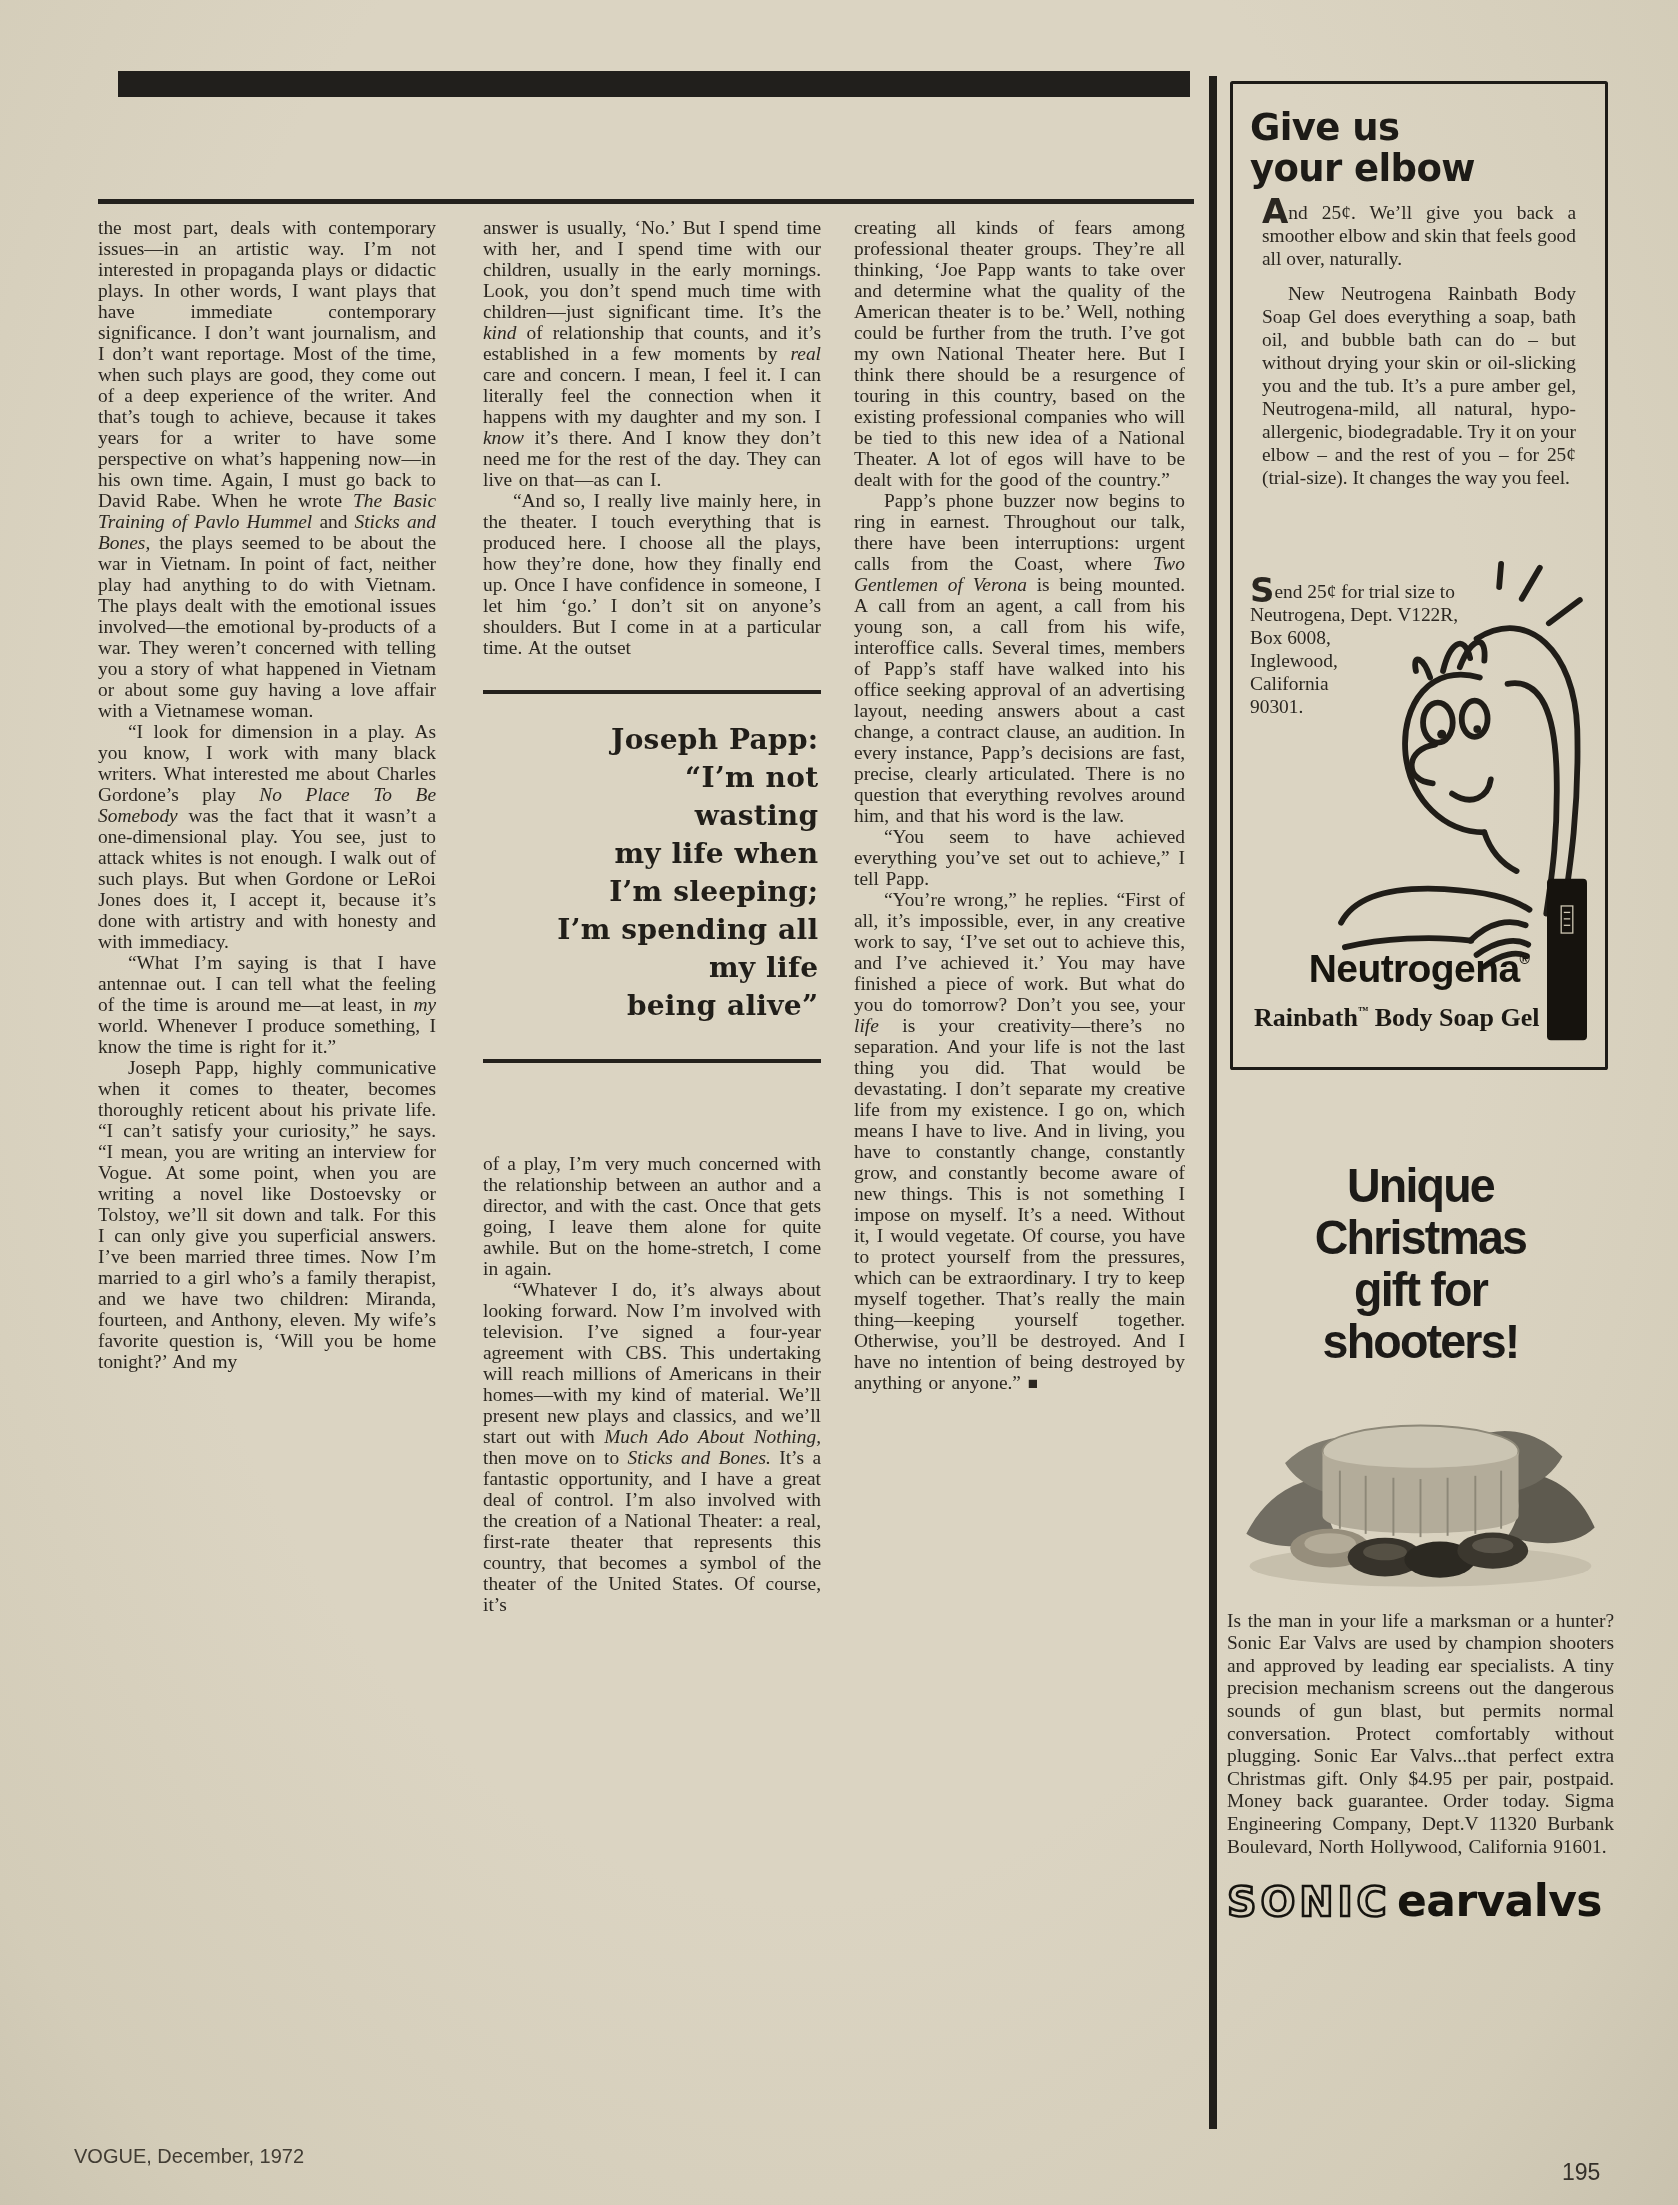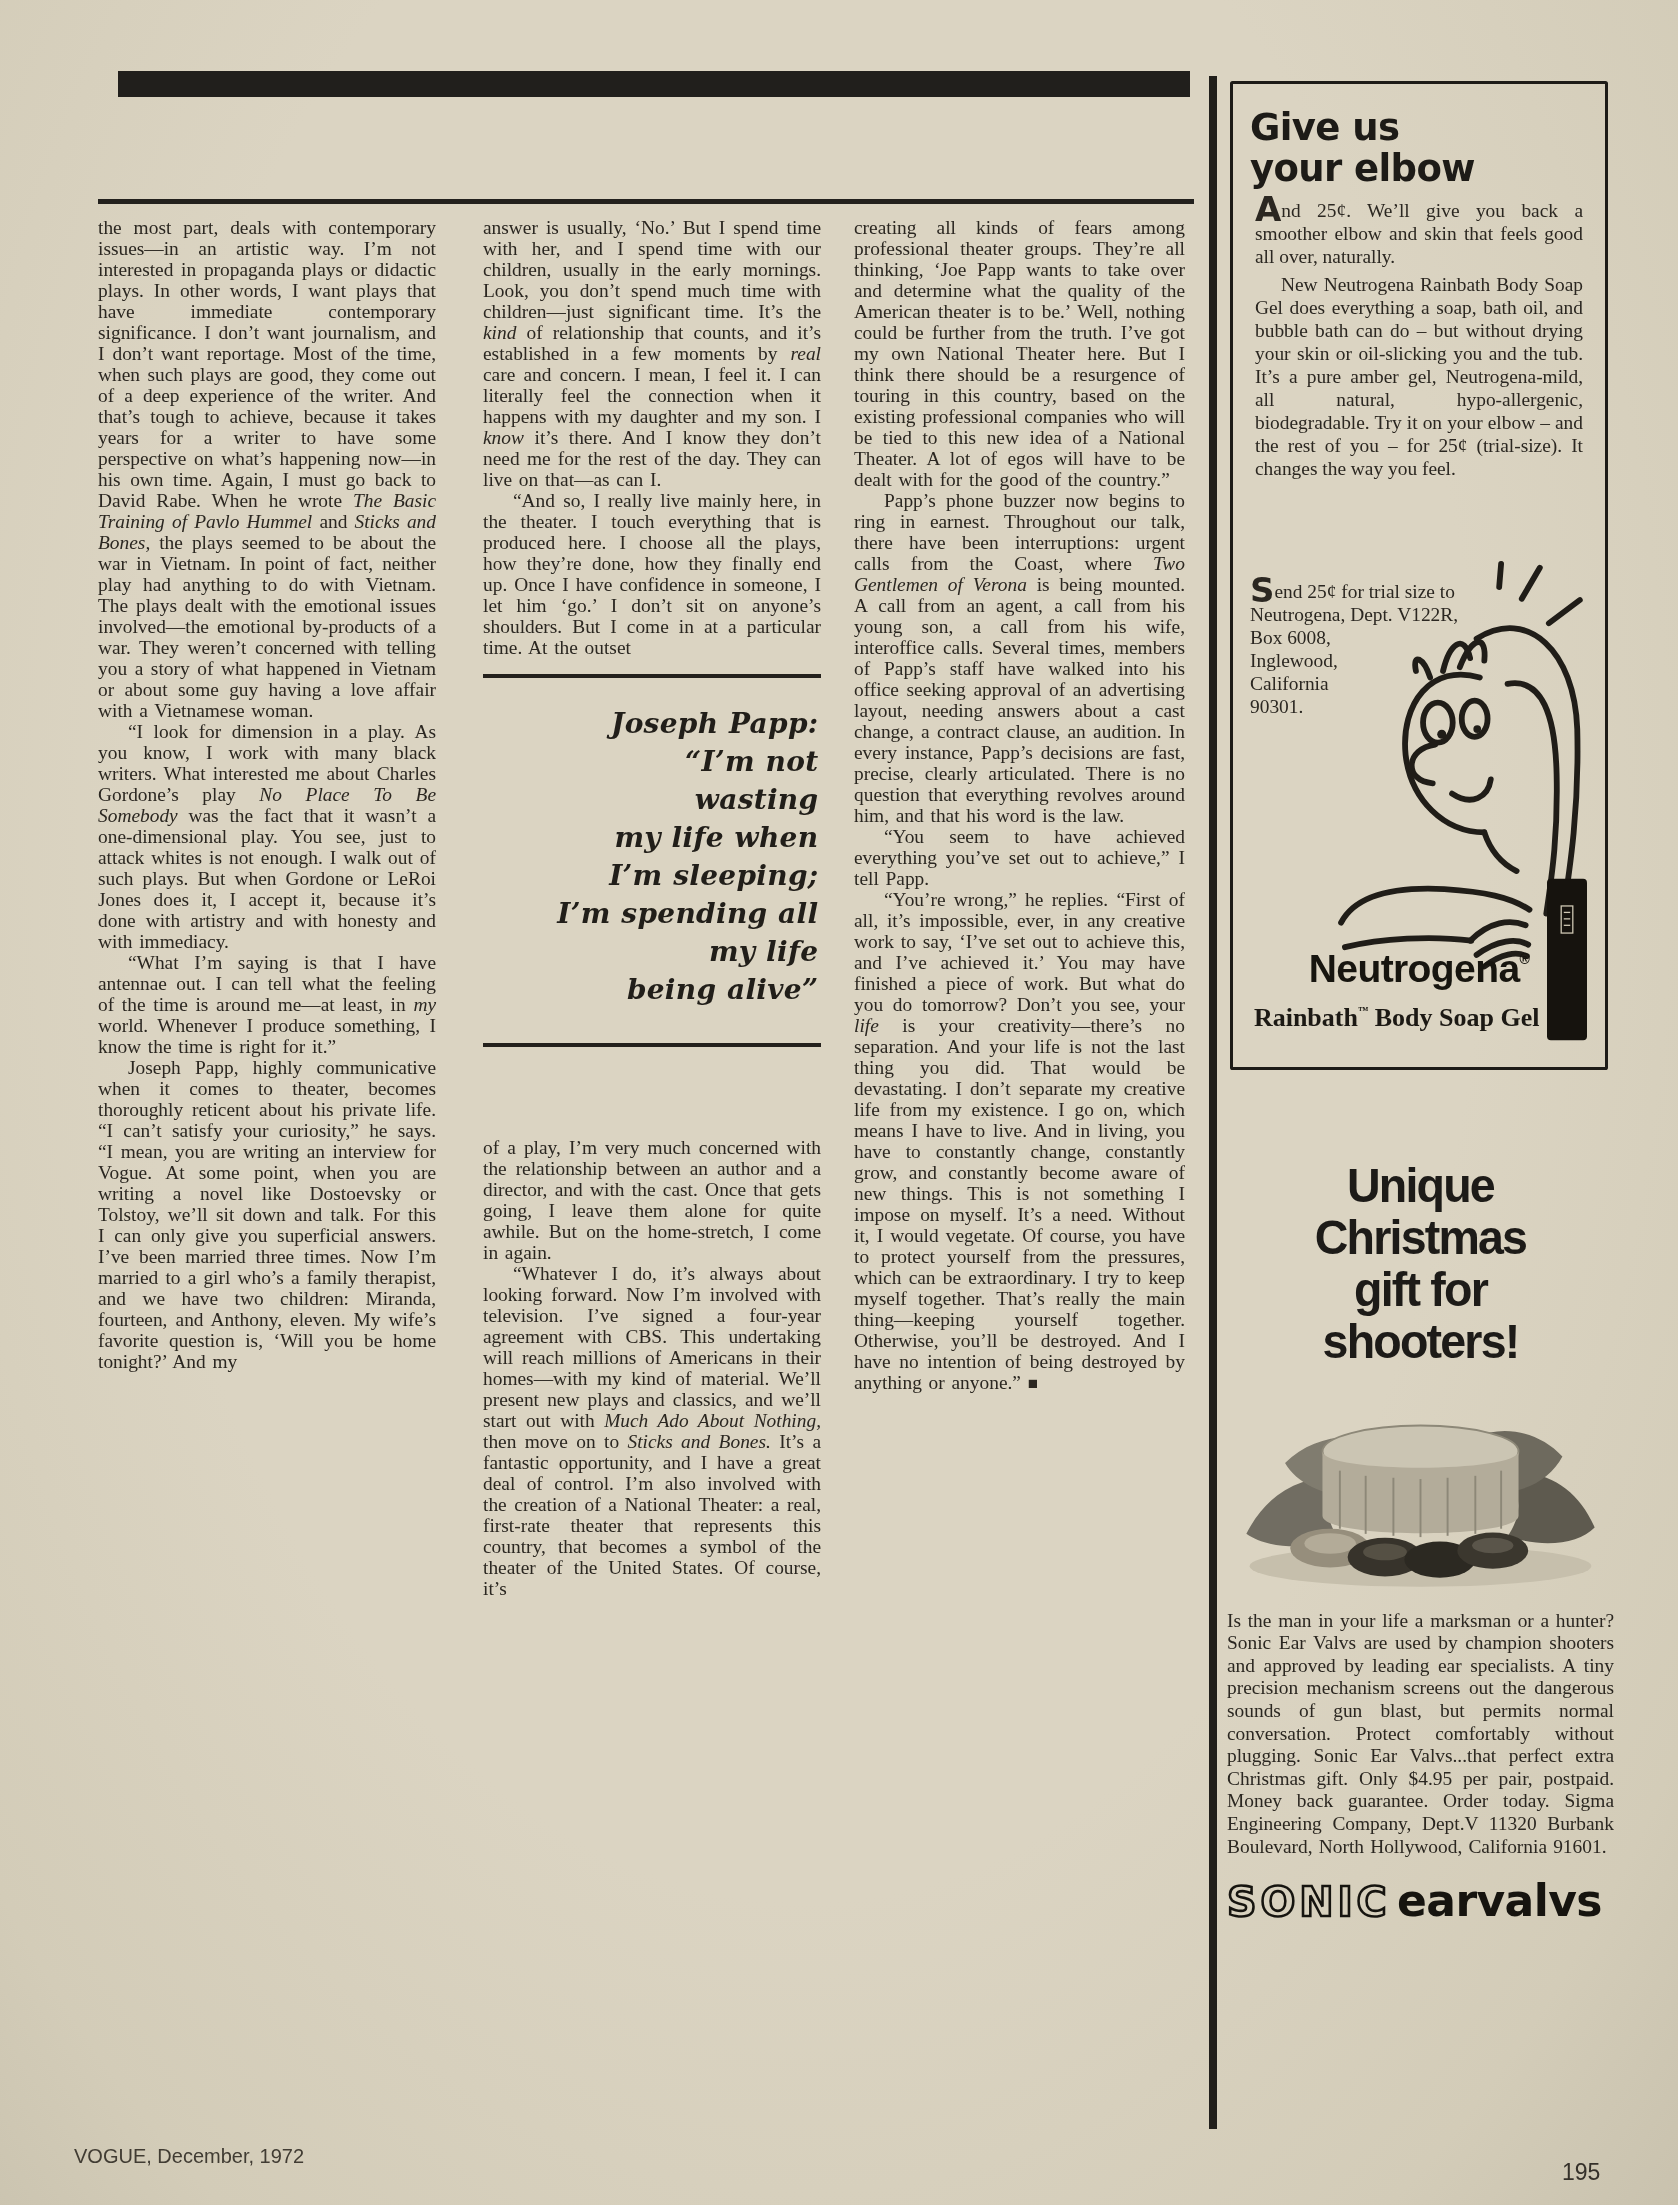--- a/index.html
+++ b/index.html
@@ -18,40 +18,40 @@
   .thin-rule{position:absolute;left:98px;top:199px;width:1096px;height:4.5px;background:#23211d;}
   
   .col{position:absolute;top:217px;font-size:19.4px;line-height:21px;text-align:justify;word-spacing:1.9px;color:#2b2721;}
   .col p{margin:0;}
   .col p.indent{text-indent:30px;}
   #col1{left:98px;width:338px;}
   #col2{left:483px;width:338px;}
   #col3{left:854px;width:331px;}
   .pull-quote{
     border-top:4.5px solid #24211c;border-bottom:4.5px solid #24211c;
-    margin:16px 0 90px 0;padding:27px 2.6px 34px 0;
+    margin:32px 0 90px 0;padding:27px 2.6px 34px 0;
     text-align:right;font-family:"DejaVu Serif", serif;
-    font-style:italic;font-weight:bold;font-size:28px;line-height:38px;
+    font-weight:bold;font-size:28px;line-height:38px;
     letter-spacing:0.3px;color:#211e19;word-spacing:0.6px;
   }
   .endmark{font-size:17px;}
   
   .v-divider{position:absolute;left:1209px;top:76px;width:7.7px;height:2053px;background:#211f1b;}
   
   .ad1{
     position:absolute;left:1230px;top:81px;width:378px;height:989px;
     border:3.9px solid #1d1b17;border-radius:2.6px;background:transparent;
     box-sizing:border-box;padding:23px 17px;
   }
   .ad1-headline{
     font-family:"DejaVu Sans", sans-serif;font-weight:bold;
     font-size:37px;line-height:41px;letter-spacing:-0.6px;color:#1d1b17;
   }
   .ad1 .ad-body{margin-top:10.3px;font-size:19.4px;line-height:23px;text-align:justify;color:#2b2721;}
-  .ad1 .ad-body p{margin:5px;}
+  .ad1 .ad-body p{margin:12px;}
   .ad1 .ad-body p.indent{text-indent:26px;}
   .big-initial{font-family:"DejaVu Sans", sans-serif;font-weight:bold;font-size:34px;line-height:19.4px;vertical-align:-3.9px;letter-spacing:0;}
   .send-block{position:absolute;left:17px;top:496px;width:303px;font-size:19.4px;line-height:23px;color:#2b2721;}
   .send-block div{white-space:nowrap;}
   .elbow-art{position:absolute;right:11.6px;top:476px;}
   .bottle-art{position:absolute;right:14px;bottom:23px;}
   .neut-logo{
     position:absolute;left:0;bottom:76px;width:100%;text-align:center;
     font-family:Liberation Sans, sans-serif;font-weight:bold;font-size:39px;color:#17150f;letter-spacing:-0.6px;
   }

